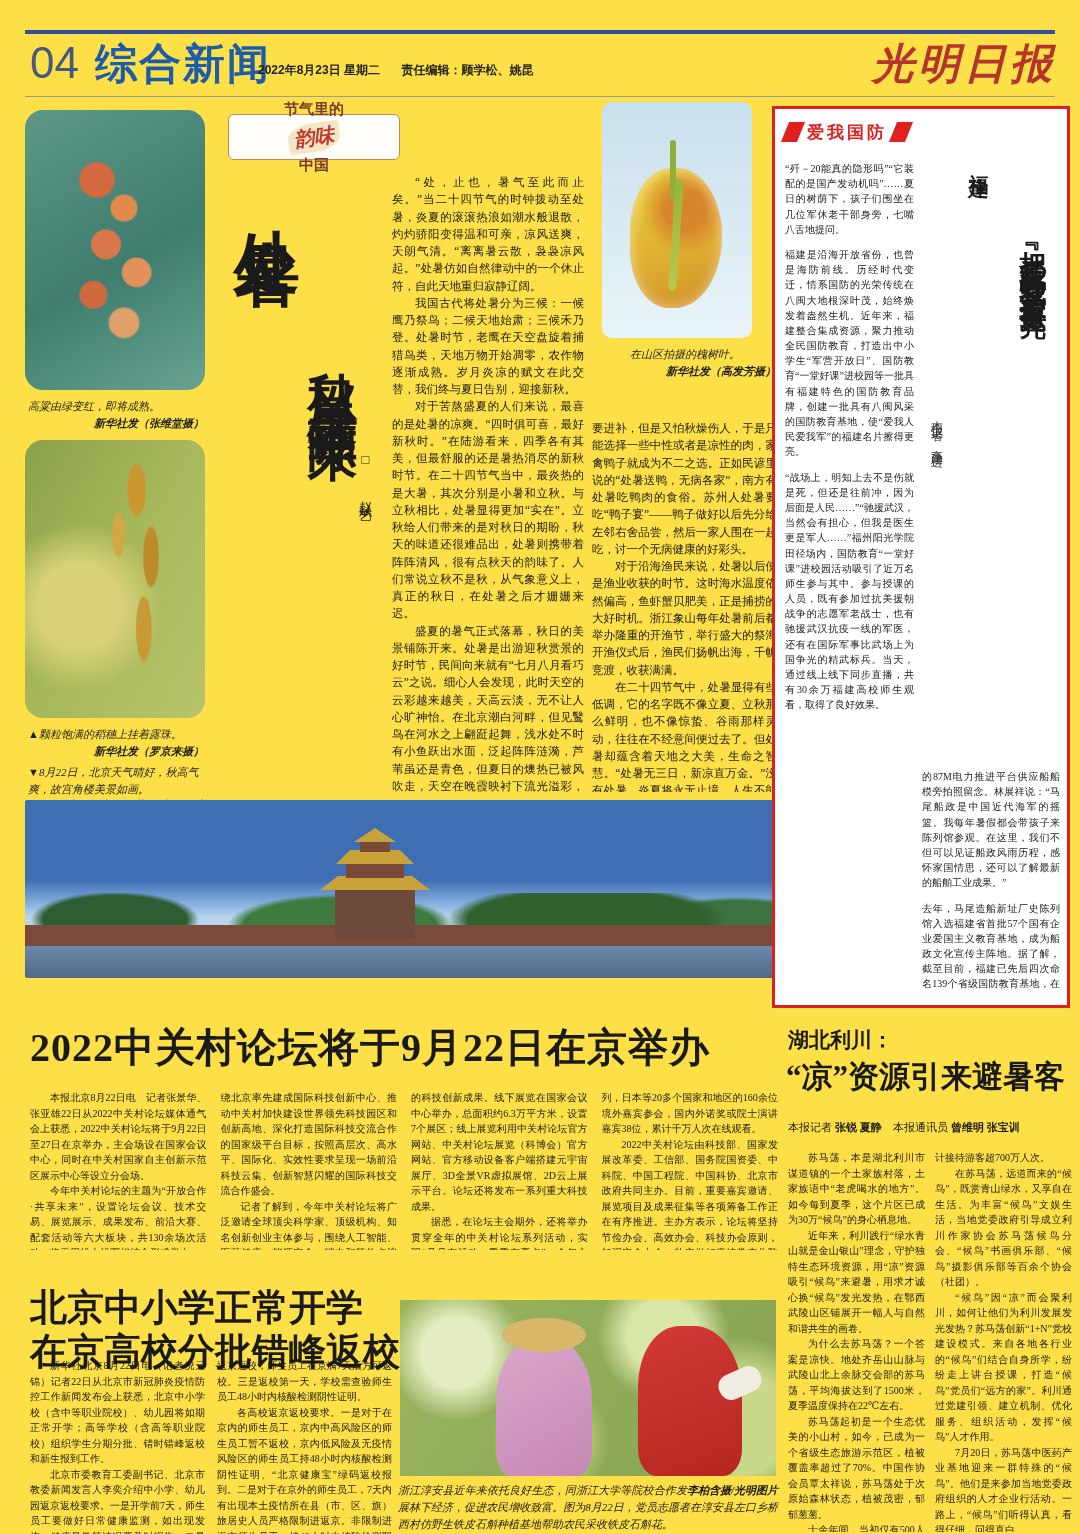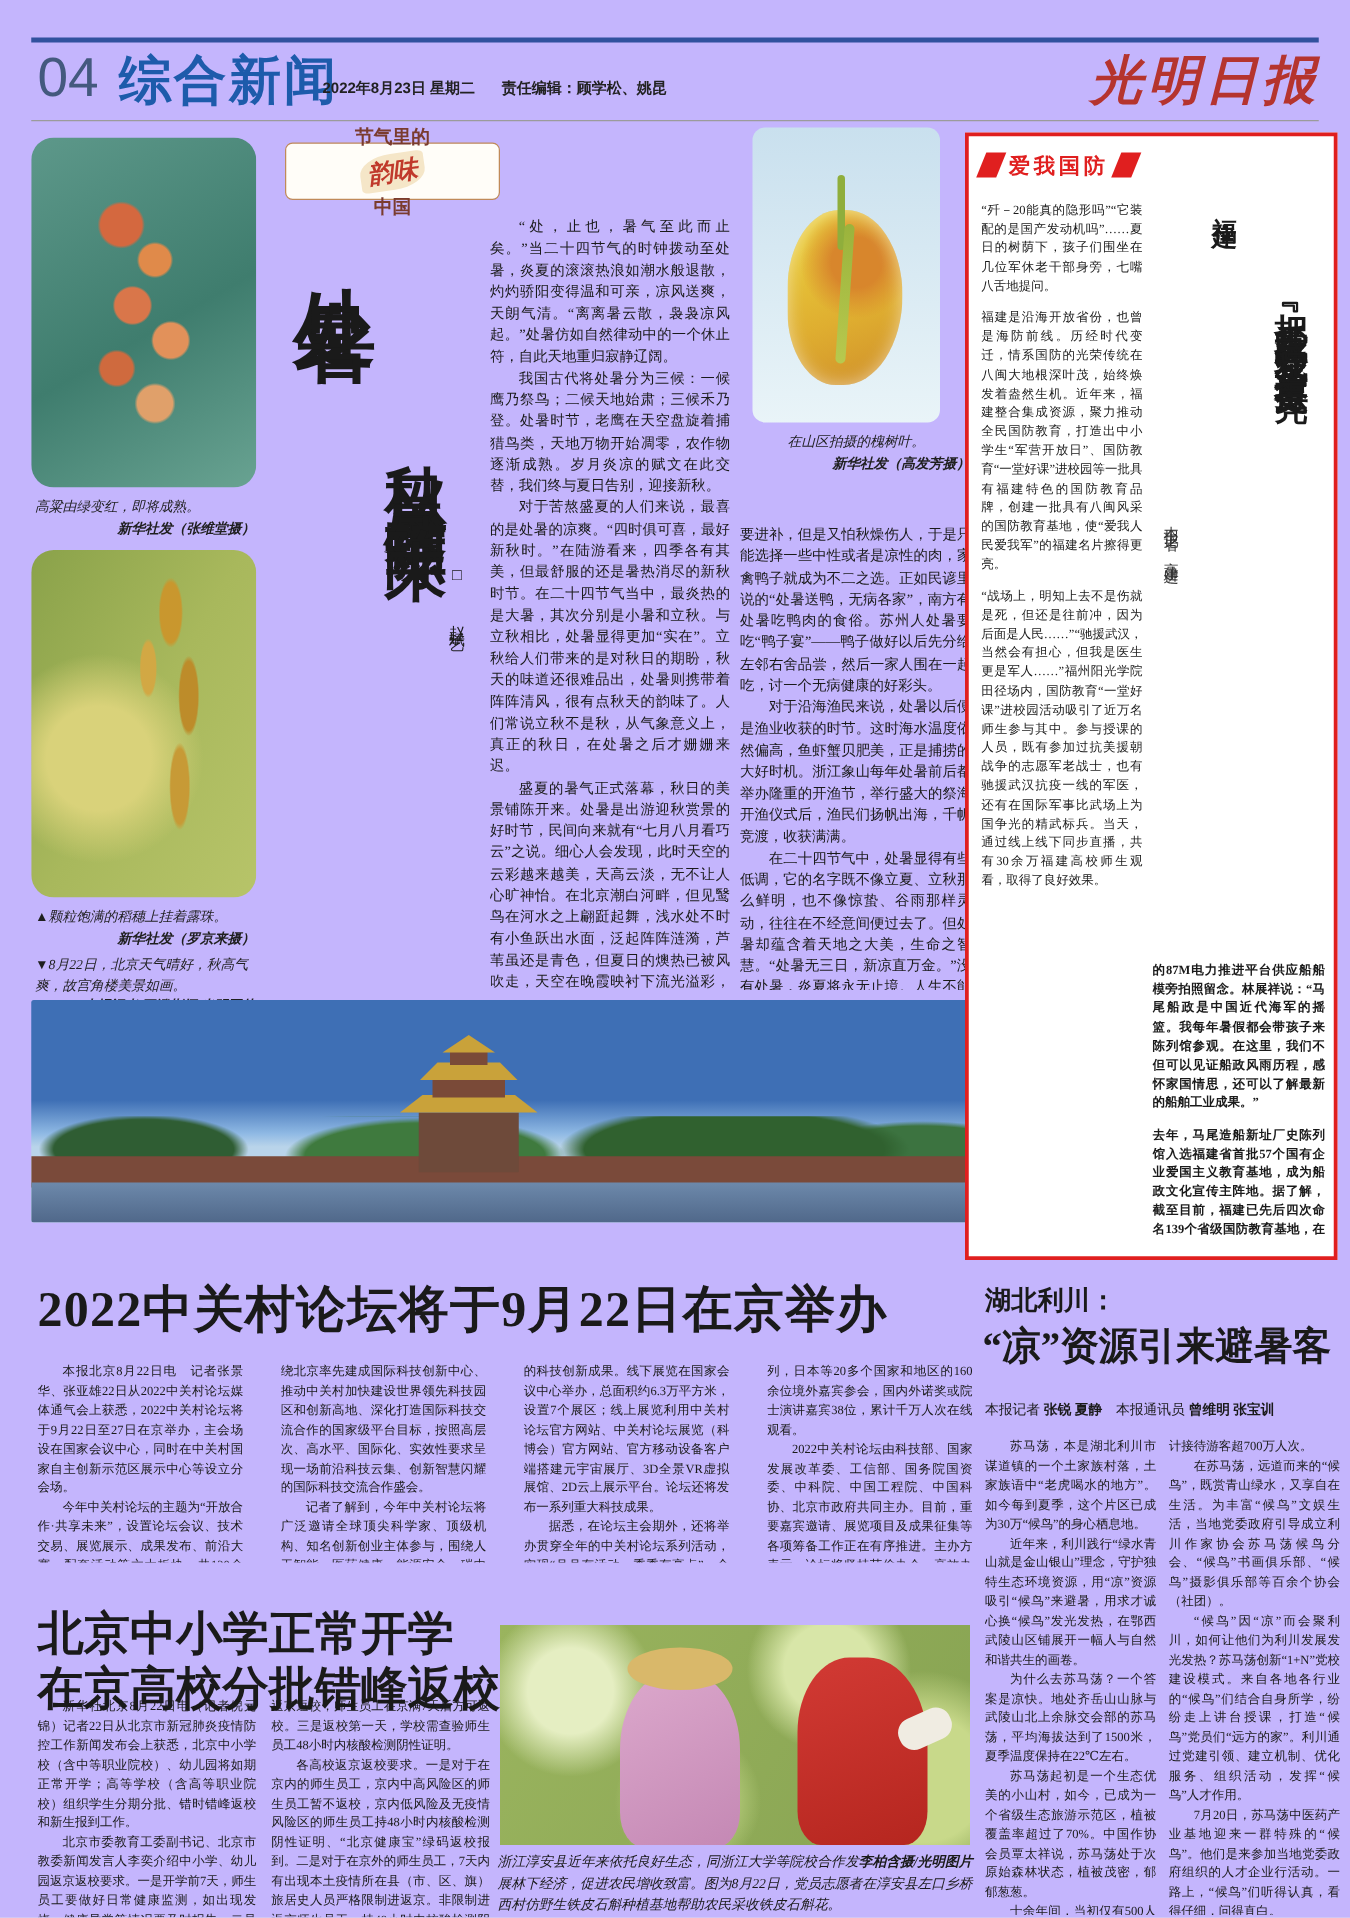--- a/index.html
+++ b/index.html
@@ -1,17 +1,17 @@
 <!DOCTYPE html>
 <html><head>
 <meta charset="utf-8">
 <style>
   * { box-sizing: border-box; }
   body { margin:0; background:#e8e8e4; font-family:"Liberation Serif","DejaVu Serif",serif; }
-  .page { position:relative; width:1080px; height:1534px; margin:0 auto; background:#c4b5fd; overflow:hidden; color:#1a1a1a; }
+  .page { position:relative; width:1080px; height:1534px; margin:0 auto; background:#fde047; overflow:hidden; color:#1a1a1a; }
 
   
   .topline { position:absolute; left:25px; top:30px; width:1030px; height:4px; background:#31519e; }
   .pagenum { position:absolute; left:30px; top:38px; font-size:44px; color:#44597e; font-family:"Liberation Sans",sans-serif; }
   .secname { position:absolute; left:95px; top:36px; font-size:42px; font-weight:bold; color:#1d5bab; font-family:"Liberation Sans",sans-serif; letter-spacing:2px; }
   .dateline { position:absolute; left:258px; top:62px; font-size:12px; color:#222; font-family:"Liberation Sans",sans-serif; }
   .dateline span { margin-right:18px; font-weight:bold; }
   .masthead { position:absolute; right:24px; top:36px; width:200px; text-align:right; font-size:42px; font-style:italic; font-weight:bold; color:#b5342e; letter-spacing:4px; }
   .hrule { position:absolute; left:25px; top:96px; width:1030px; height:1px; background:#9b9b9b; }
 
@@ -80,25 +80,25 @@
   .redbox { position:absolute; left:772px; top:106px; width:298px; height:902px; border:3px solid #e01f1f; background:#fff; padding:10px 10px 8px 10px; }
   .def-badge { display:flex; align-items:center; gap:6px; height:26px; font-family:"Liberation Sans",sans-serif; }
   .def-badge .bar { width:16px; height:20px; background:#e01f1f; transform:skewX(-22deg); }
   .def-badge .txt { color:#e01f1f; font-weight:bold; font-size:17px; letter-spacing:3px; }
   .def-body { position:relative; display:flex; gap:8px; height:842px; margin-top:6px; }
   .def-col1 { width:132px; font-size:10px; line-height:1.52; text-align:justify; overflow:hidden; }
   .def-right { position:relative; width:138px; }
   .def-kicker { position:absolute; right:64px; top:6px; height:120px; font-size:20px; font-weight:bold; letter-spacing:6px; }
   .def-title  { position:absolute; right:6px; top:78px; height:560px; font-size:27px; font-weight:bold; letter-spacing:4px; }
   .def-byline { position:absolute; right:112px; top:260px; height:200px; font-size:12px; letter-spacing:3px; color:#333; }
-  .def-col2 { position:absolute; left:0; top:608px; width:138px; height:232px; font-size:10px; line-height:1.52; text-align:justify; overflow:hidden;font-weight:bold; }
+  .def-col2 { position:absolute; left:0; top:608px; width:138px; height:232px; font-size:10px; line-height:1.52; text-align:justify; overflow:hidden; }
 
   
   .forum-hl { position:absolute; left:30px; top:1020px; width:748px; font-size:40px; font-weight:bold; white-space:nowrap; letter-spacing:1px; }
-  .forum-cols { position:absolute; left:30px; top:1090px; width:748px; height:160px; display:flex; gap:30px; }
+  .forum-cols { position:absolute; left:30px; top:1090px; width:748px; height:160px; display:flex; gap:14px; }
   .txtcol { flex:1; font-size:10px; line-height:1.55; text-align:justify; overflow:hidden; }
 
   
   .school-hl { position:absolute; left:30px; top:1262px; font-size:37px; font-weight:bold; line-height:1.18;margin-top:24px; }
   .school-cols { position:absolute; left:30px; top:1358px; width:362px; height:176px; display:flex; gap:12px; }
 
   
   .volphoto { position:absolute; left:400px; top:1300px; width:376px; height:176px; overflow:hidden;
               background:radial-gradient(circle at 15% 30%, #e5eec2 0 10%, transparent 20%),
                          radial-gradient(circle at 70% 20%, #d8e6a8 0 12%, transparent 22%),

